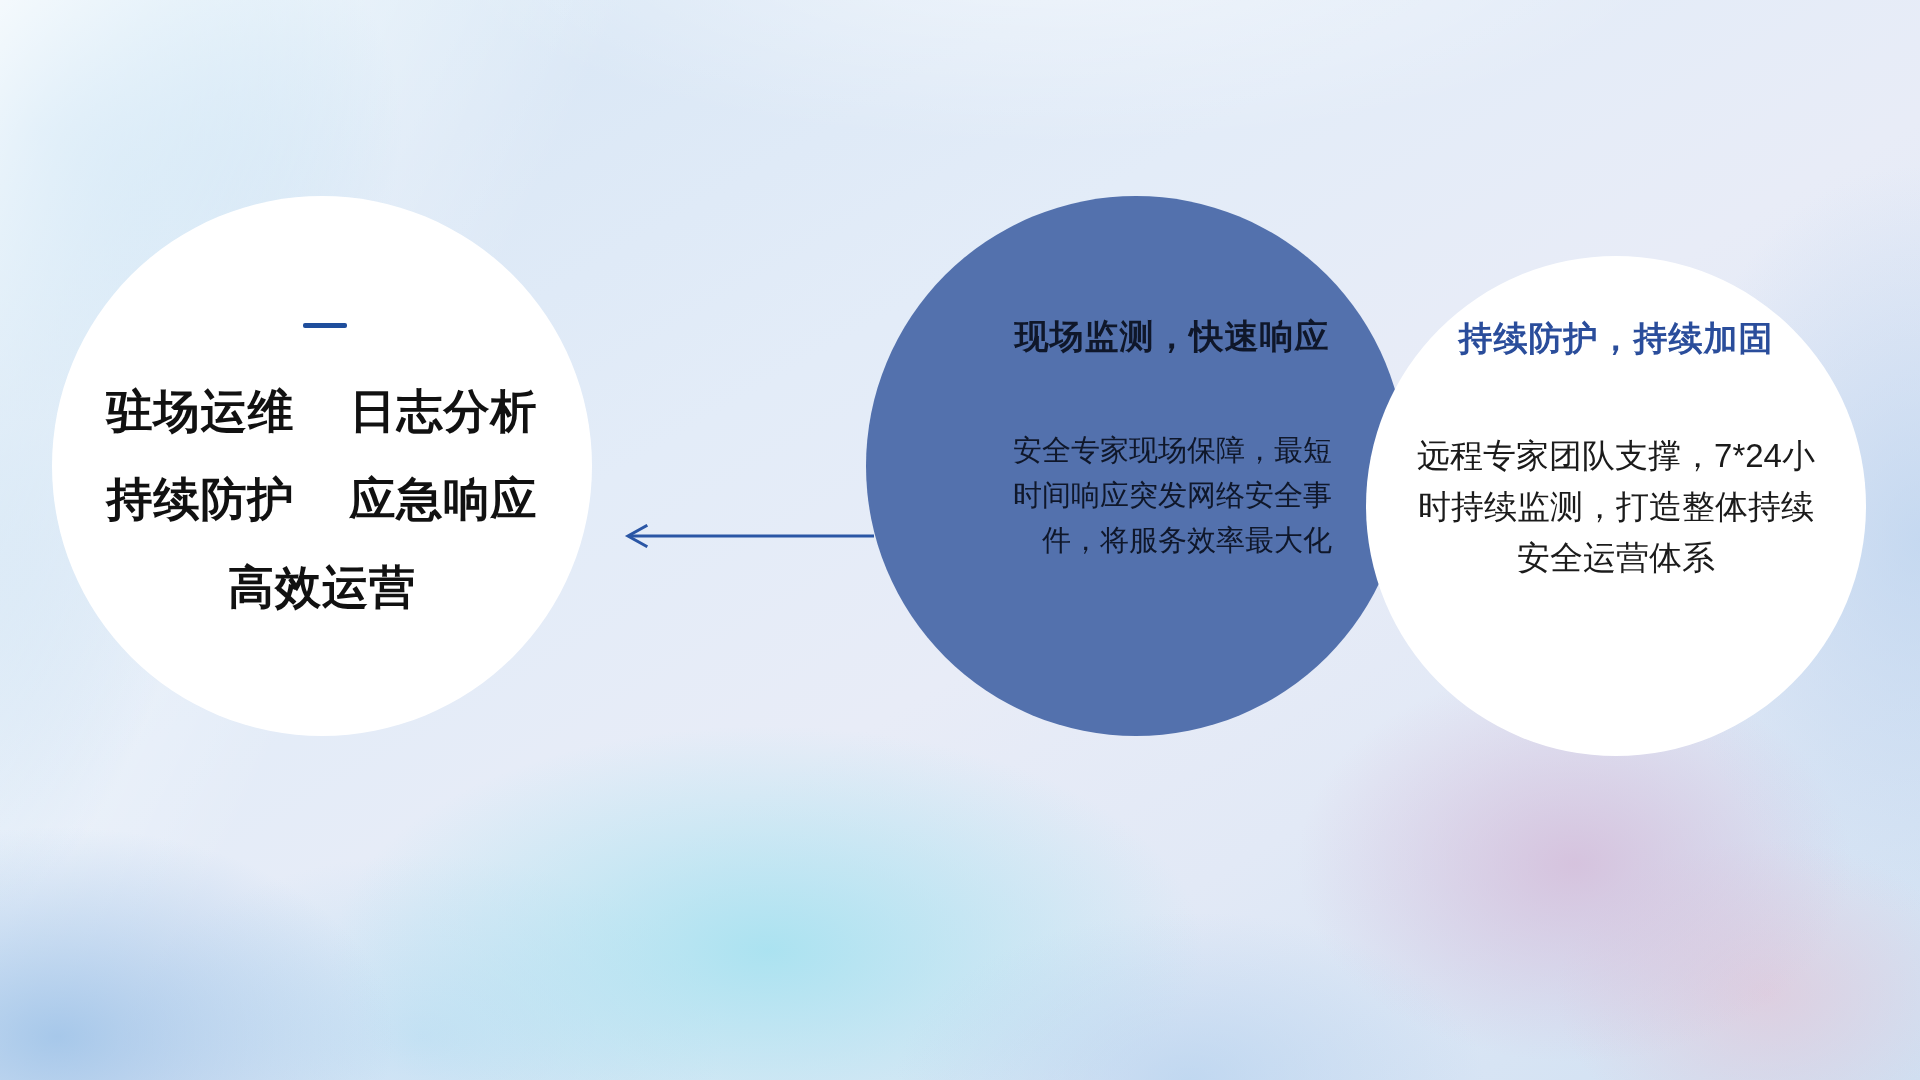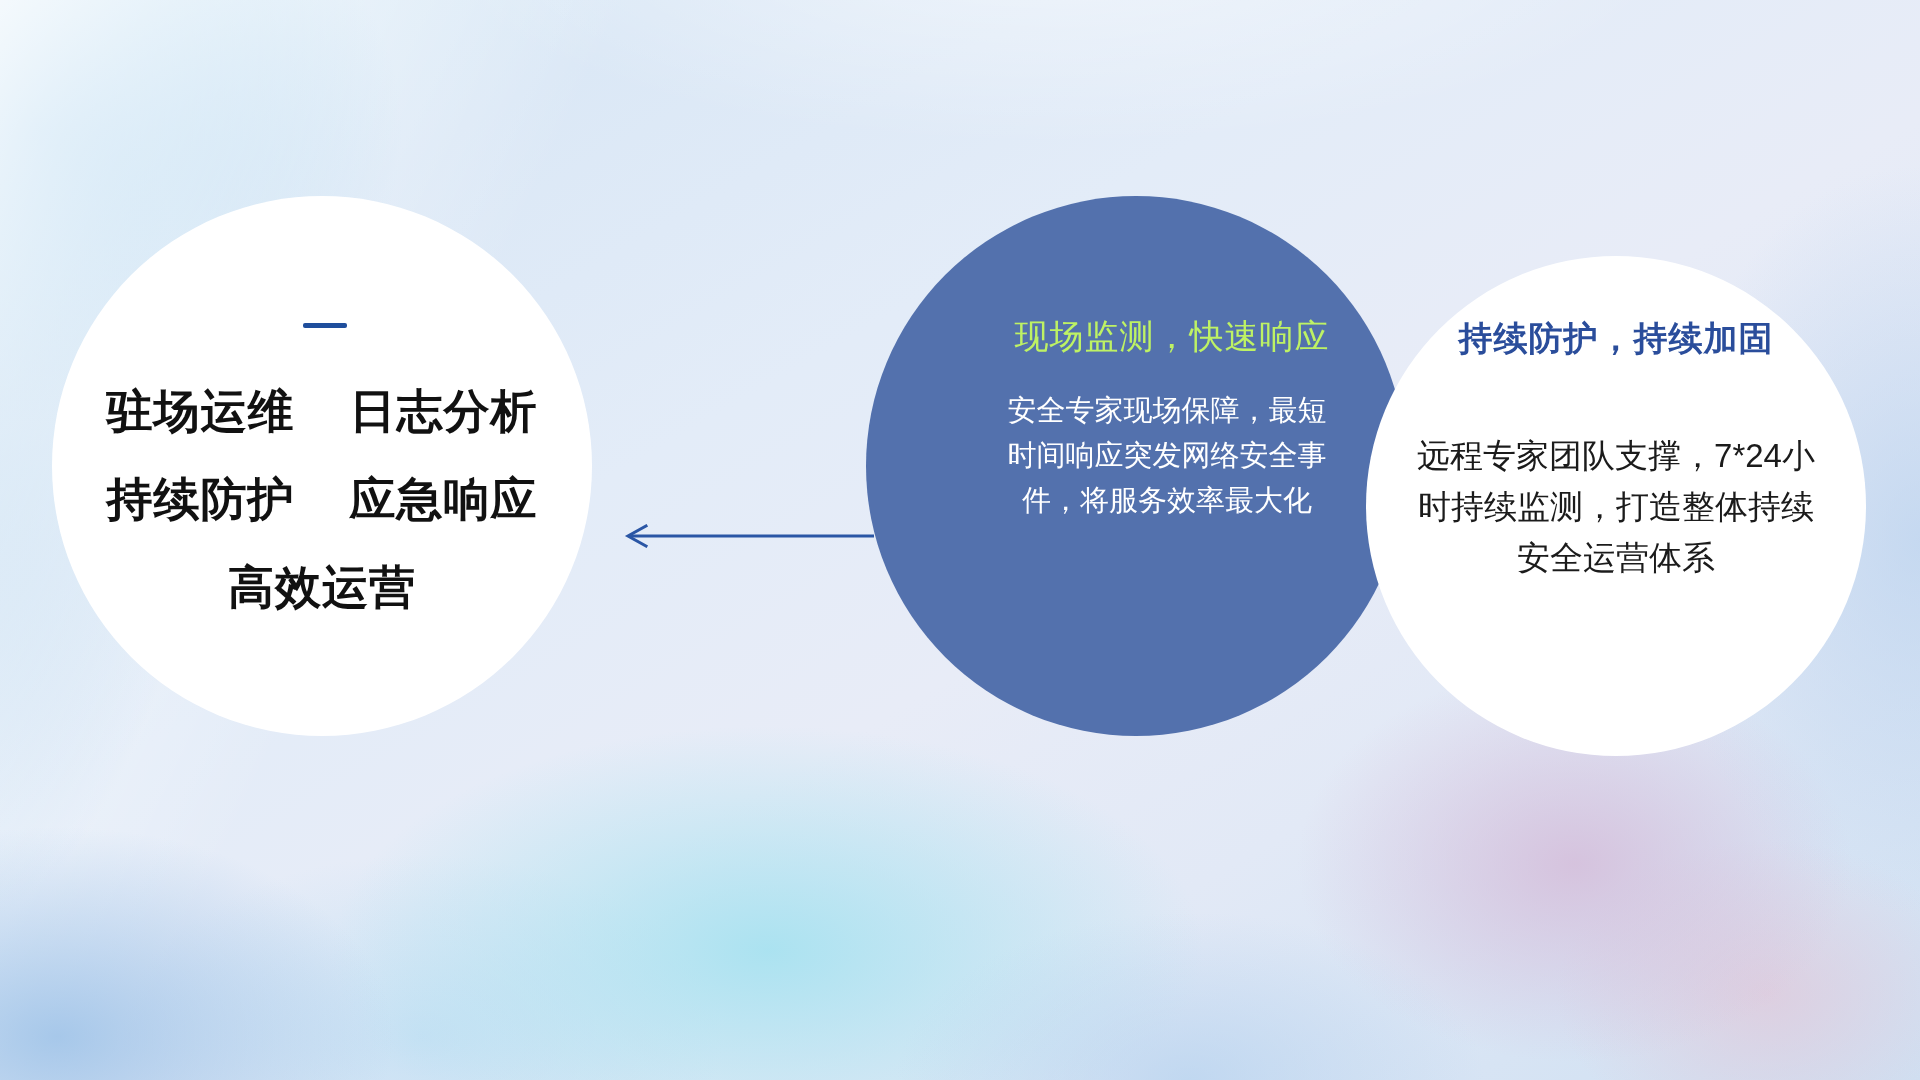--- a/index.html
+++ b/index.html
@@ -117,32 +117,32 @@
     top: 196px;
     width: 540px;
     height: 540px;
     background: #5371ad;
     z-index: 2;
     justify-content: flex-start;
     padding-top: 118px;
   }
   #circle-center .c-title {
     font-size: 34px;
-    font-weight: normal;
-    color: #bef264;
+    font-weight: bold;
+    color: #0f172a;
     letter-spacing: 1px;
     white-space: nowrap;
     margin-left: 72px;
   }
   #circle-center .c-body {
-    margin-top: 28px;
+    margin-top: 68px;
     font-size: 29px;
     line-height: 1.55;
-    color: #ffffff;
-    text-align: center;
+    color: #0f172a;
+    text-align: right;
     width: 330px;
     margin-left: 62px;
   }
 
   
   #circle-right {
     left: 1366px;
     top: 256px;
     width: 500px;
     height: 500px;

